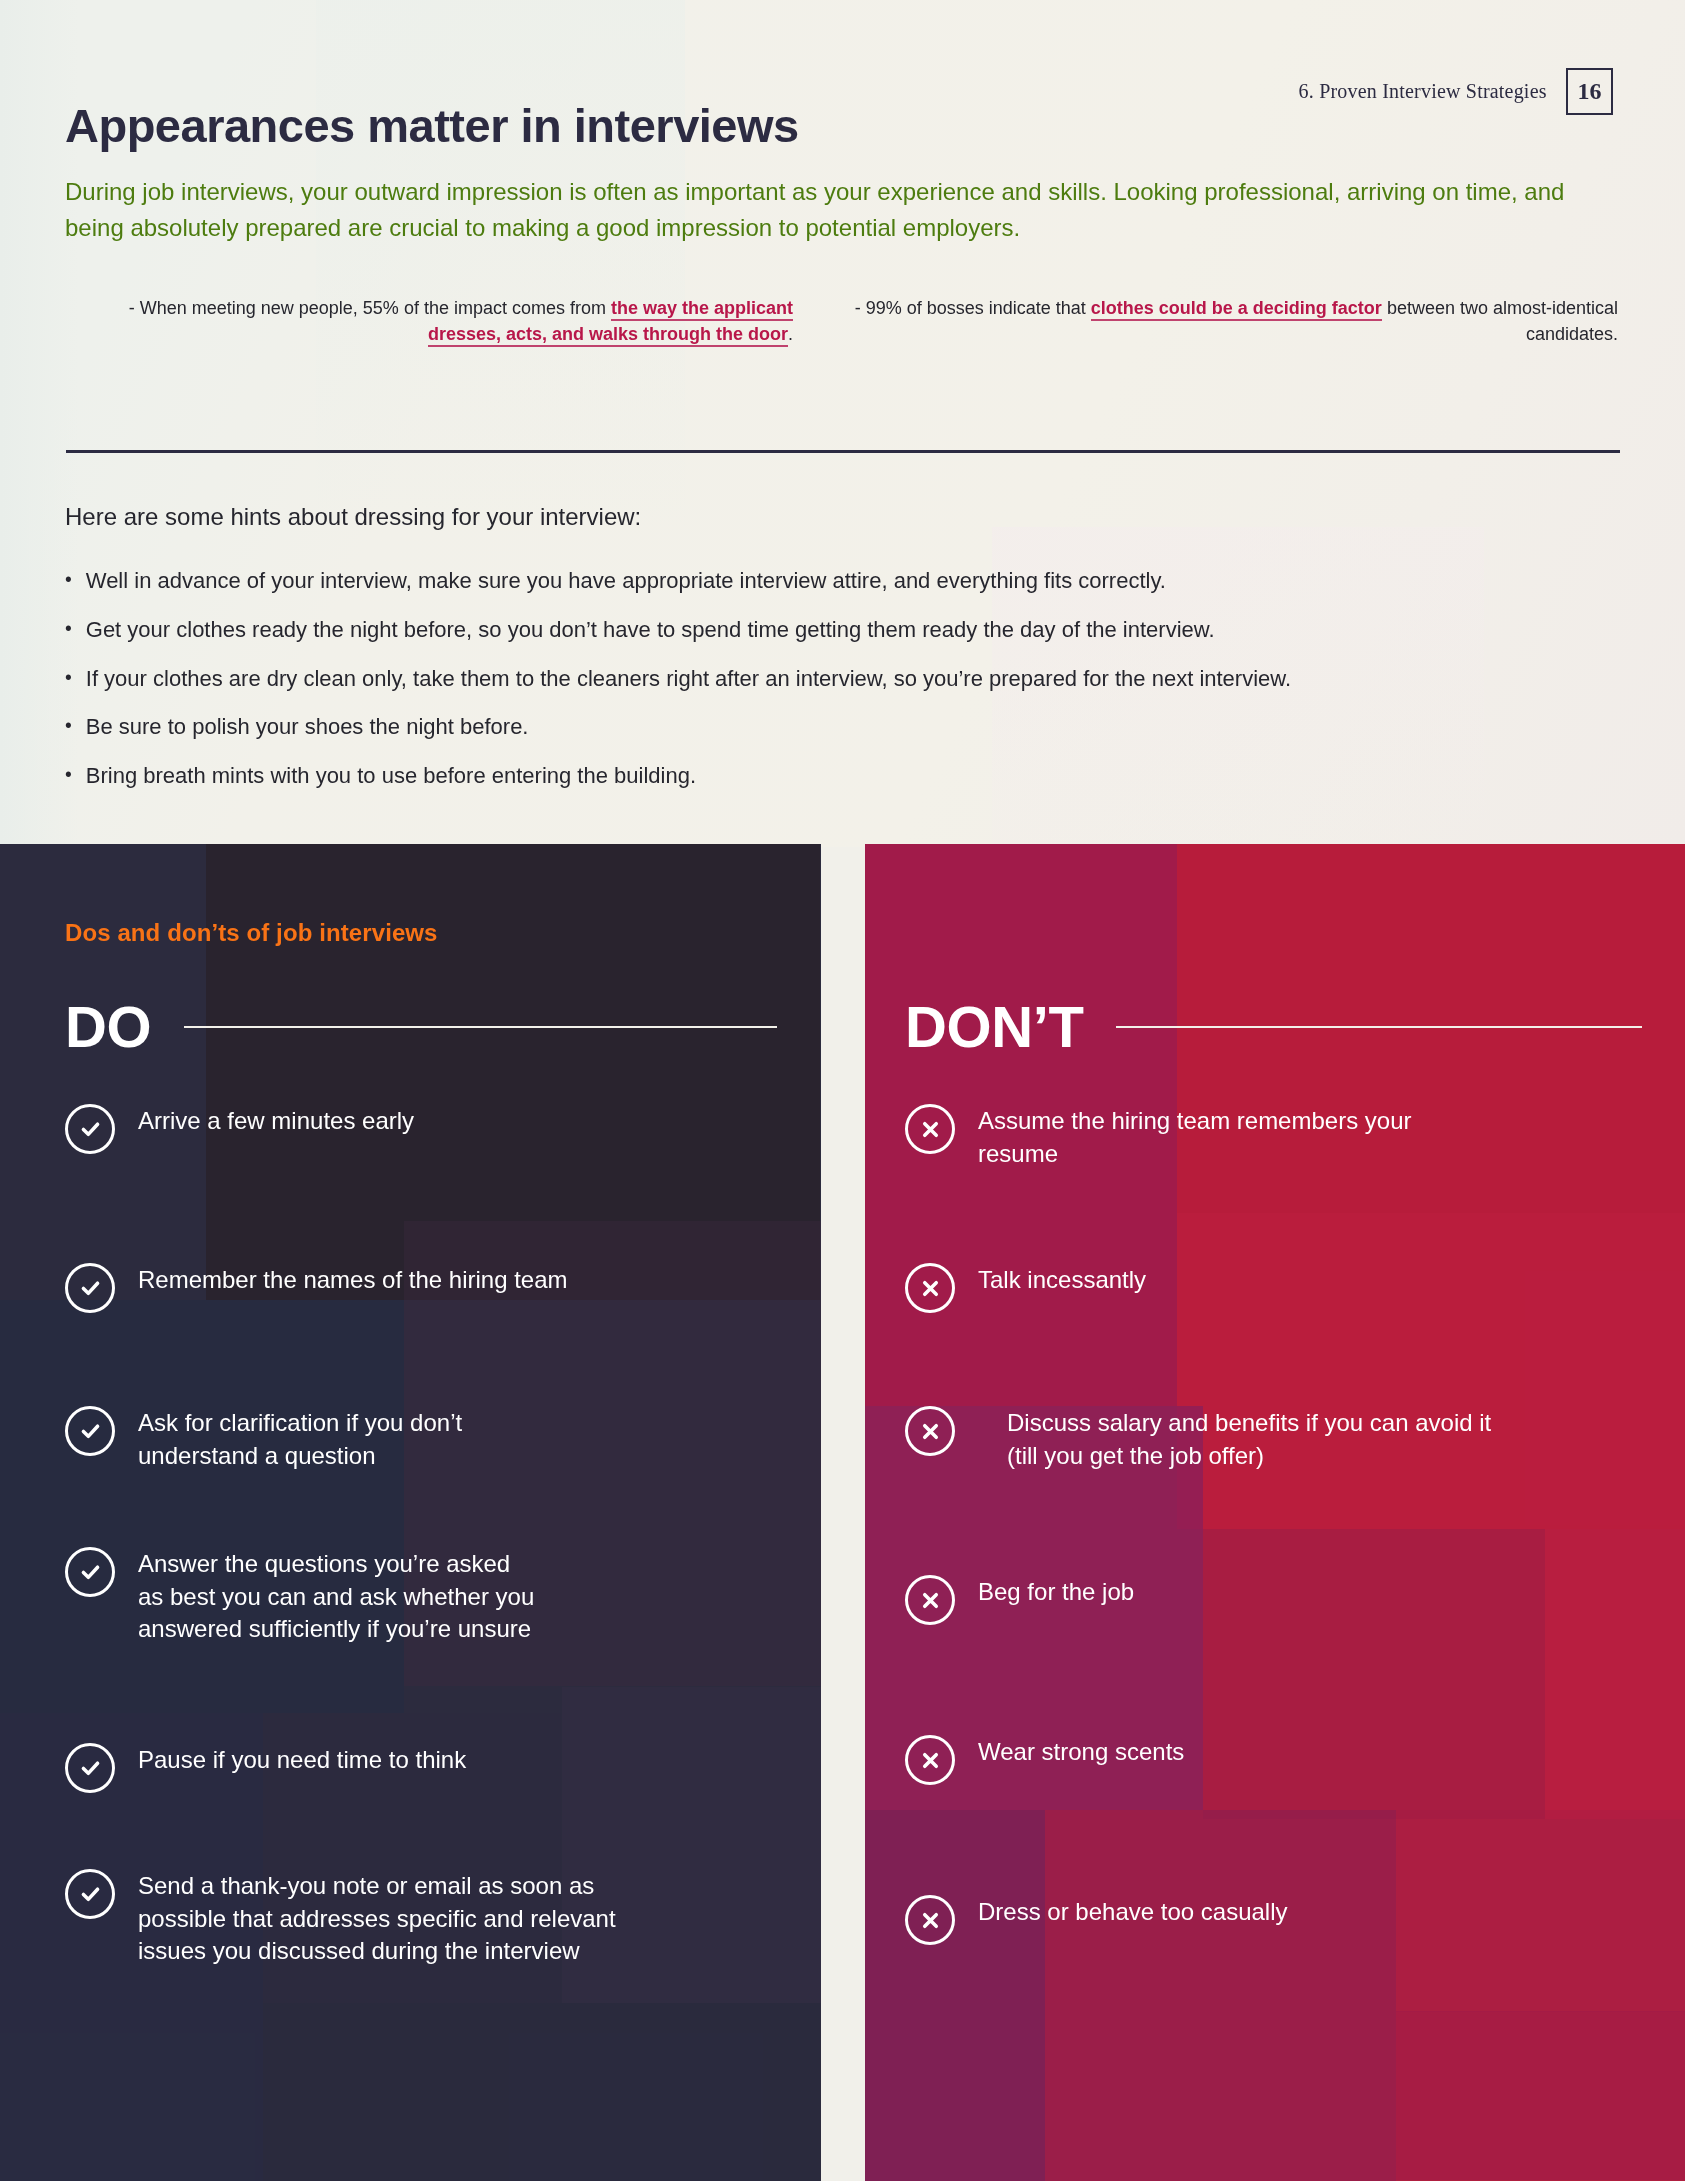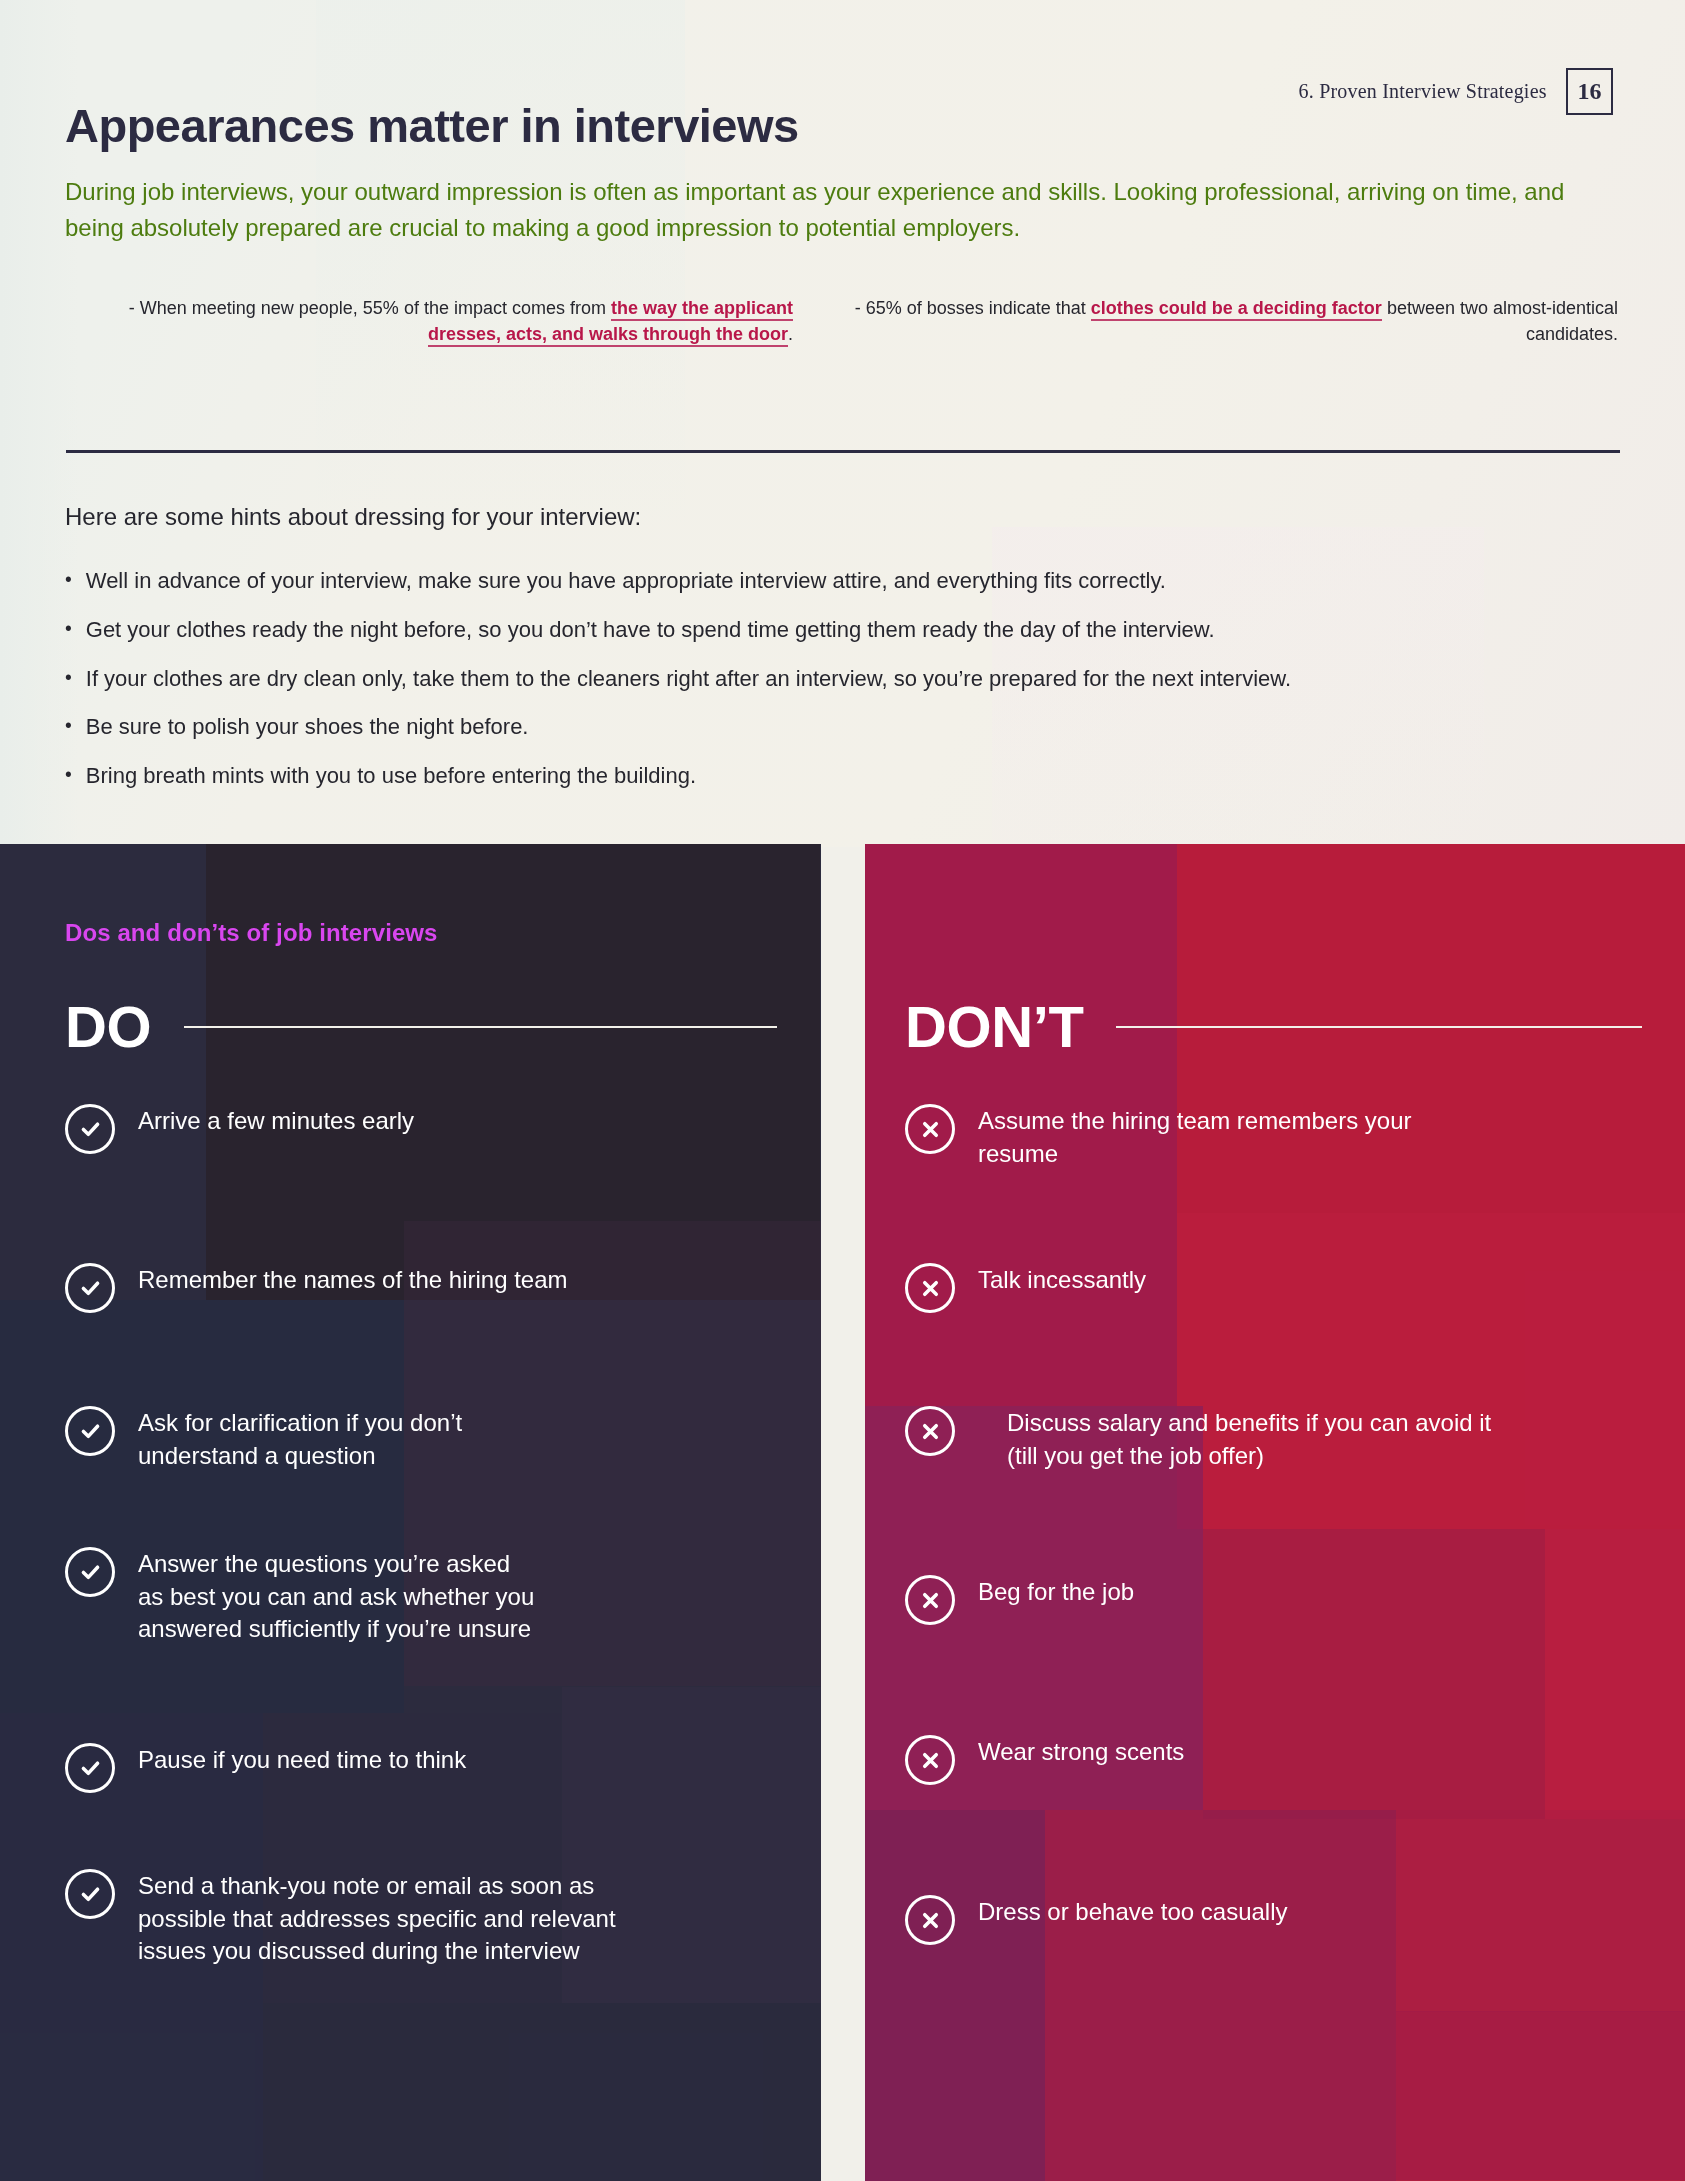--- a/index.html
+++ b/index.html
@@ -122,21 +122,21 @@
   .d6{ left:680px; top:685px; width:140px; height:290px; background:rgba(205,30,64,.28); }
   .d7{ left:0;   top:966px; width:180px; height:371px; background:rgba(78,34,104,.50); }
   .d8{ left:180px; top:966px; width:351px; height:371px; background:rgba(120,28,90,.38); }
   .d9{ left:531px; top:966px; width:290px; height:202px; background:rgba(160,26,70,.25); }
   .d10{ left:531px; top:1167px; width:290px; height:169px; background:rgba(146,24,78,.30); }
 
   .panel-inner{ position:relative; z-index:5; height:100%; }
 
   .panel-kicker{
     position:absolute; left:65px; top:75px;
-    font-size:24px; font-weight:bold; color:#d946ef; letter-spacing:0.1px;
+    font-size:24px; font-weight:bold; color:#f97316; letter-spacing:0.1px;
   }
 
   .panel-head{
     position:absolute; left:65px; top:154px; right:44px;
     display:flex; align-items:center; gap:33px;
   }
   .panel-head.dont{ left:40px; }
   .panel-head-label{
     font-size:58px; font-weight:bold; color:#ffffff; letter-spacing:-0.4px; line-height:1;
     white-space:nowrap;
@@ -174,21 +174,21 @@
 
 <h1 class="doc-title">Appearances matter in interviews</h1>
 
 <p class="intro">During job interviews, your outward impression is often as important as your experience and skills. Looking professional, arriving on time, and being absolutely prepared are crucial to making a good impression to potential employers.</p>
 
 <div class="stats">
   <div class="stat-col left">
     <span>- When meeting new people, 55% of the impact comes from </span><span class="hl">the way the applicant dresses, acts, and walks through the door</span><span>.</span>
   </div>
   <div class="stat-col right">
-    <span>- 65% of bosses indicate that </span><span class="hl">clothes could be a deciding factor</span><span> between two almost-identical candidates.</span>
+    <span>- 99% of bosses indicate that </span><span class="hl">clothes could be a deciding factor</span><span> between two almost-identical candidates.</span>
   </div>
 </div>
 
 <div class="rule"></div>
 
 <p class="hints-lead">Here are some hints about dressing for your interview:</p>
 
 <div class="hints">
   <div class="hint-row">
     <span class="hint-dot">•</span>

